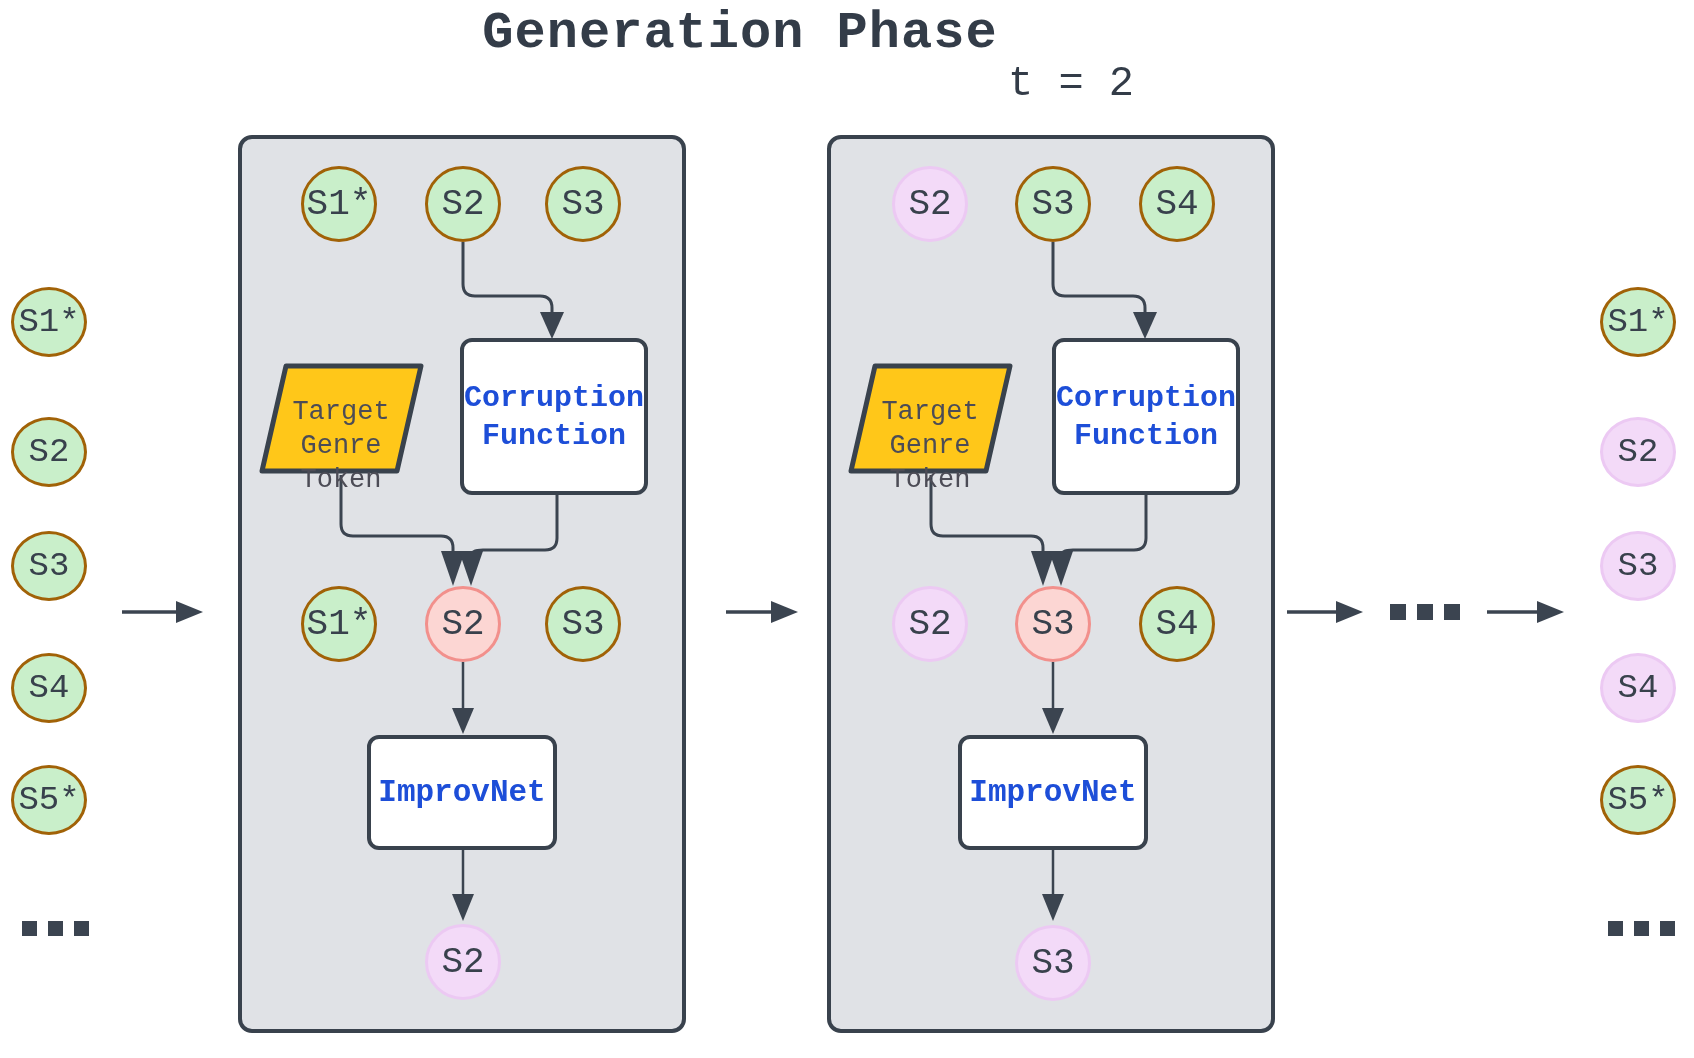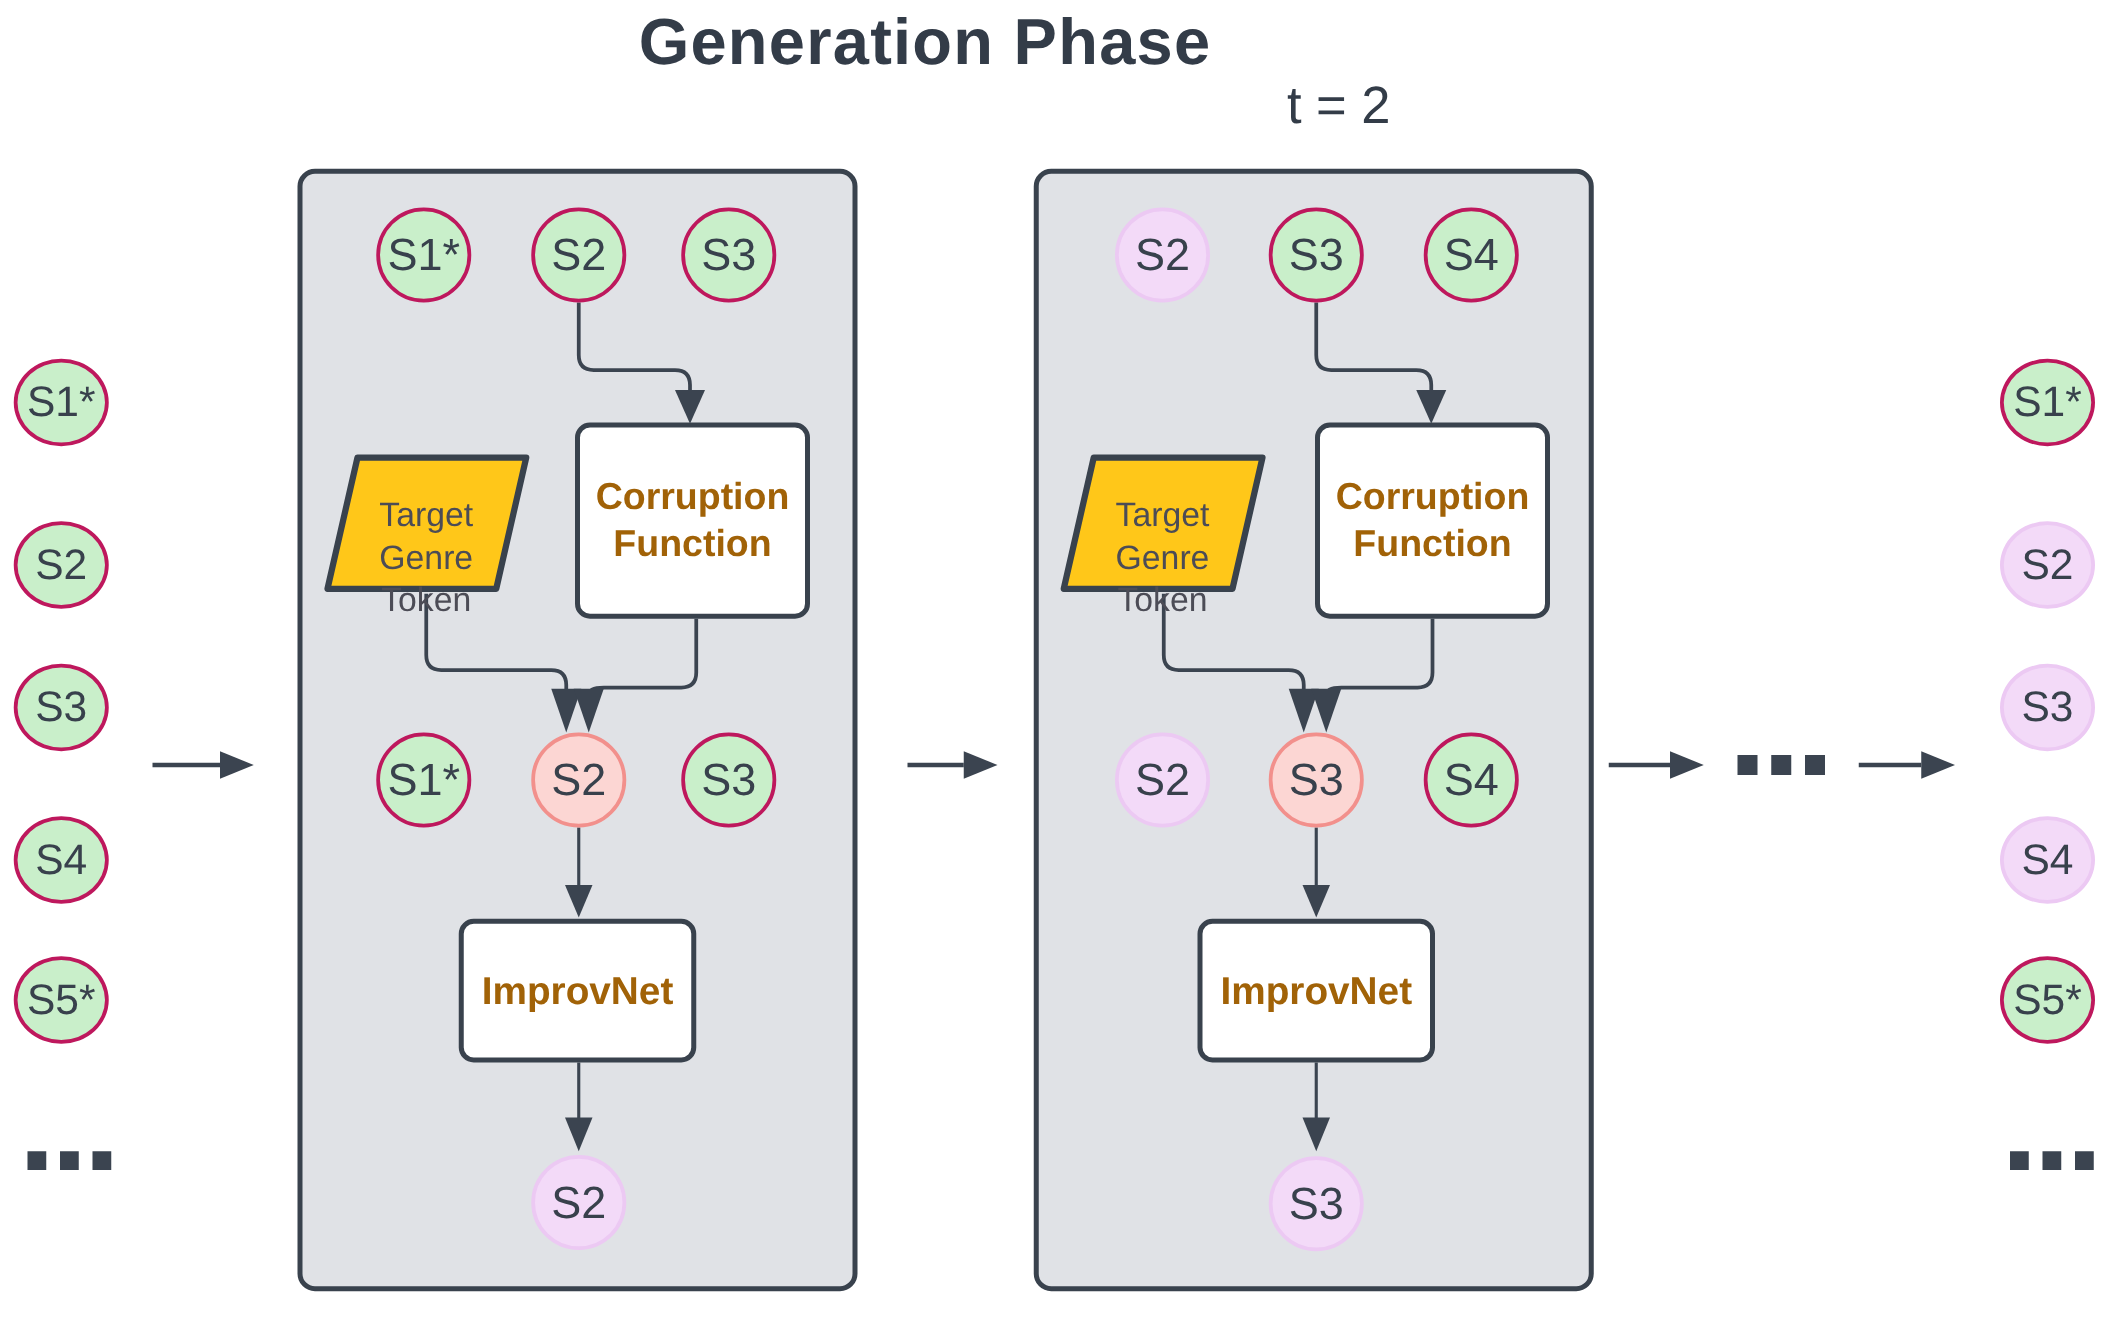--- a/index.html
+++ b/index.html
@@ -1,18 +1,18 @@
 <!DOCTYPE html>
 <html><head>
 <meta charset="utf-8">
 <style>
   html,body{margin:0;padding:0;background:#ffffff;}
   #canvas{
     position:relative;width:1694px;height:1058px;background:#ffffff;overflow:hidden;
-    font-family:Liberation Sans, sans-serif;color:#38414c;
+    font-family:Liberation Mono, monospace;color:#38414c;
   }
   .abs{position:absolute;}
   
   .title{left:240px;top:4px;width:1000px;text-align:center;font-size:52px;font-weight:700;color:#333c48;letter-spacing:1px;}
   .tlabel{top:60px;width:448px;text-align:center;font-size:42px;font-weight:400;color:#333c48;}
   .tlabel.t1{left:238px;}
   .tlabel.t2{left:847px;}
   
   .panel{
     width:448px;height:898px;top:135px;background:#e0e2e6;
@@ -22,28 +22,28 @@
   .panel.p2{left:827px;}
   
   #wires{left:0;top:0;z-index:2;pointer-events:none;}
   
   .circ{
     width:76px;height:76px;border-radius:50%;box-sizing:border-box;z-index:3;
     display:flex;align-items:center;justify-content:center;
     font-size:36px;color:#38414c;
   }
   .circ.side{width:76px;height:70px;font-size:34px;}
-  .c-green{background:#c9efca;border:3px solid #be185d;}
+  .c-green{background:#c9efca;border:3px solid #a16207;}
   .c-purple{background:#f3daf8;border:3px solid #ecc9f3;}
   .c-red{background:#fcd6d3;border:3px solid #f2908c;}
   
   .pbox{
     background:#ffffff;border:4px solid #39424d;border-radius:12px;box-sizing:border-box;z-index:3;
     display:flex;flex-direction:column;align-items:center;justify-content:center;
-    font-weight:700;color:#a16207;text-align:center;
+    font-weight:700;color:#1d4ed8;text-align:center;
   }
   .pbox.corr{width:188px;height:157px;top:338px;font-size:30px;line-height:38px;}
   .pbox.corr.b1{left:460px;}
   .pbox.corr.b2{left:1052px;}
   .pbox.net{width:190px;height:115px;top:735px;font-size:31px;}
   .pbox.net.n1{left:367px;}
   .pbox.net.n2{left:958px;}
   
   .tok-text{
     z-index:4;width:150px;top:369px;text-align:center;

